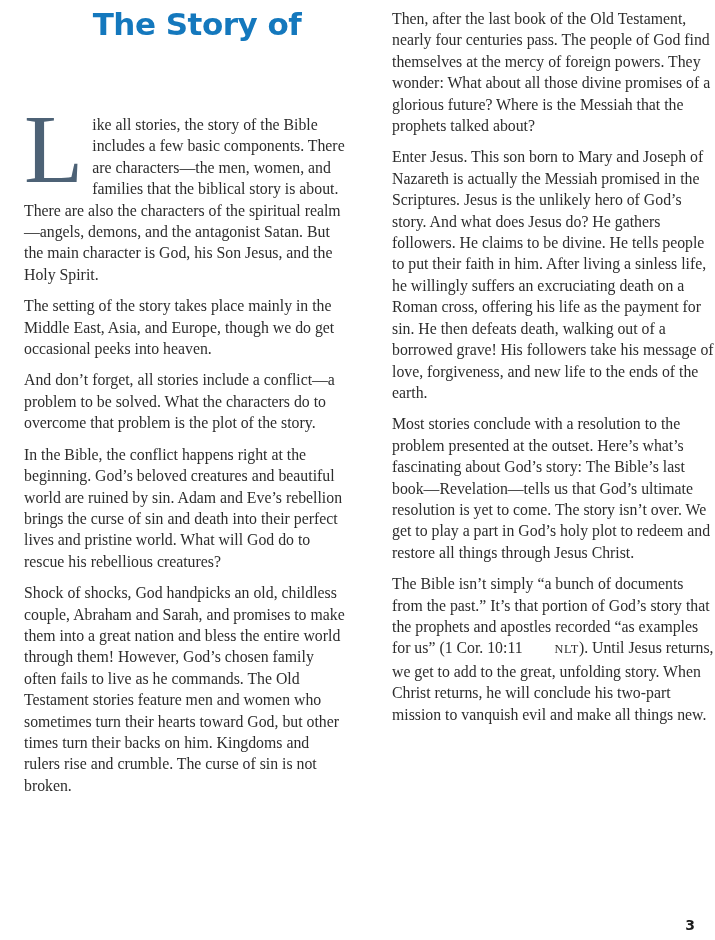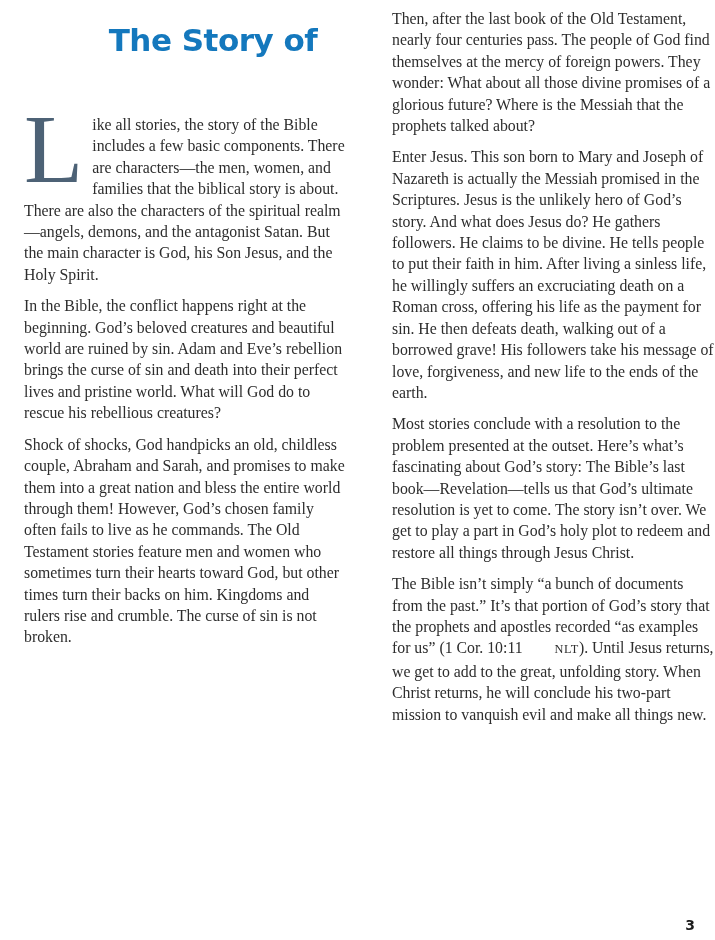--- a/index.html
+++ b/index.html
@@ -13,21 +13,21 @@
     height: 940px;
     background: #ffffff;
     overflow: hidden;
     font-family: "Liberation Serif", serif;
   }
   .title {
     position: absolute;
     left: 37px;
     top: 6px;
     width: 320px;
-    margin: 16px;
+    margin: 0;
     text-align: center;
     font-family: "DejaVu Sans", sans-serif;
     font-weight: bold;
     font-size: 31px;
     line-height: 37px;
     letter-spacing: -0.5px;
     color: #1478bd;
   }
   .col {
     position: absolute;
@@ -67,20 +67,22 @@
 </style>
 </head>
 <body>
 
 <div class="page">
 
   <h1 class="title"><span>The Story of</span><br></h1>
 
   <div class="col col-left">
       <p class="para"><span class="dropcap">L</span><span>ike all stories, the story of the Bible includes a few basic components. There are characters—the men, women, and families that the biblical story is about. There are also the characters of the spiritual realm—angels, demons, and the antagonist Satan. But the main character is God, his Son Jesus, and the Holy Spirit.</span></p>
+      <p class="para"><span>The setting of the story takes place mainly in the Middle East, Asia, and Europe, though we do get occasional peeks into heaven.</span></p>
+      <p class="para"><span>And don’t forget, all stories include a conflict—a problem to be solved. What the characters do to overcome that problem is the plot of the story.</span></p>
       <p class="para"><span>In the Bible, the conflict happens right at the beginning. God’s beloved creatures and beautiful world are ruined by sin. Adam and Eve’s rebellion brings the curse of sin and death into their perfect lives and pristine world. What will God do to rescue his rebellious creatures?</span></p>
       <p class="para"><span>Shock of shocks, God handpicks an old, childless couple, Abraham and Sarah, and promises to make them into a great nation and bless the entire world through them! However, God’s chosen family often fails to live as he commands. The Old Testament stories feature men and women who sometimes turn their hearts toward God, but other times turn their backs on him. Kingdoms and rulers rise and crumble. The curse of sin is not broken.</span></p>
     </div>
 
   <div class="col col-right">
       <p class="para"><span>Then, after the last book of the Old Testament, nearly four centuries pass. The people of God find themselves at the mercy of foreign powers. They wonder: What about all those divine promises of a glorious future? Where is the Messiah that the prophets talked about?</span></p>
       <p class="para"><span>Enter Jesus. This son born to Mary and Joseph of Nazareth is actually the Messiah promised in the Scriptures. Jesus is the unlikely hero of God’s story. And what does Jesus do? He gathers followers. He claims to be divine. He tells people to put their faith in him. After living a sinless life, he willingly suffers an excruciating death on a Roman cross, offering his life as the payment for sin. He then defeats death, walking out of a borrowed grave! His followers take his message of love, forgiveness, and new life to the ends of the earth.</span></p>
       <p class="para"><span>Most stories conclude with a resolution to the problem presented at the outset. Here’s what’s fascinating about God’s story: The Bible’s last book—Revelation—tells us that God’s ultimate resolution is yet to come. The story isn’t over. We get to play a part in God’s holy plot to redeem and restore all things through Jesus Christ.</span></p>
       <p class="para"><span>The Bible isn’t simply “a bunch of documents from the past.” It’s that portion of God’s story that the prophets and apostles recorded “as examples for us” (1 Cor. 10:11 </span><span class="smallcaps">NLT</span><span>). Until Jesus returns, we get to add to the great, unfolding story. When Christ returns, he will conclude his two-part mission to vanquish evil and make all things new.</span></p>
     </div>

